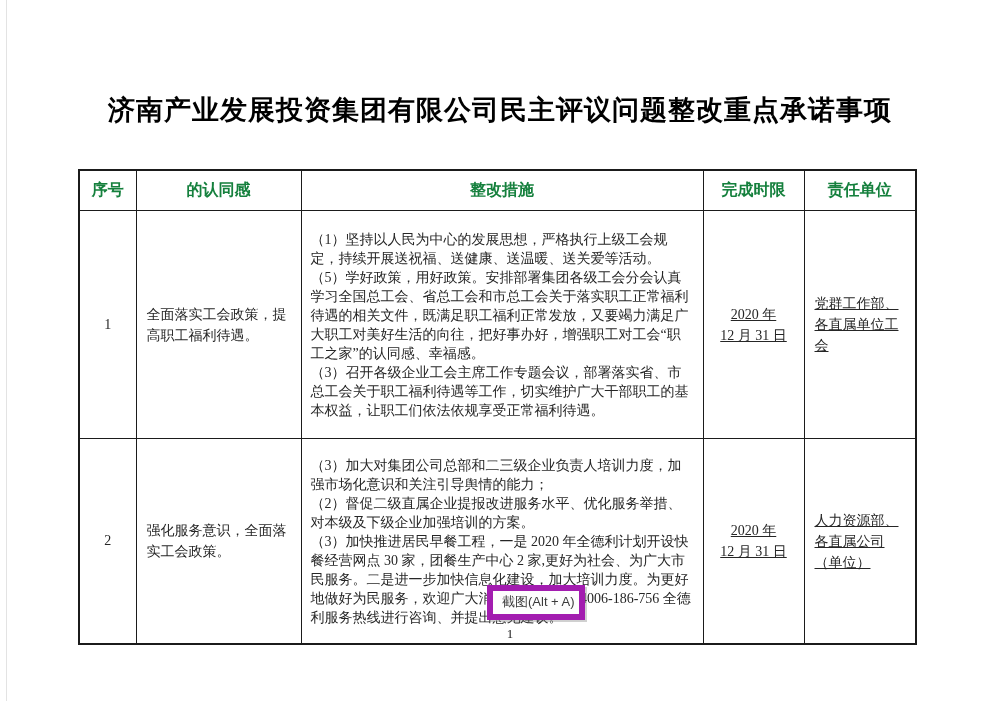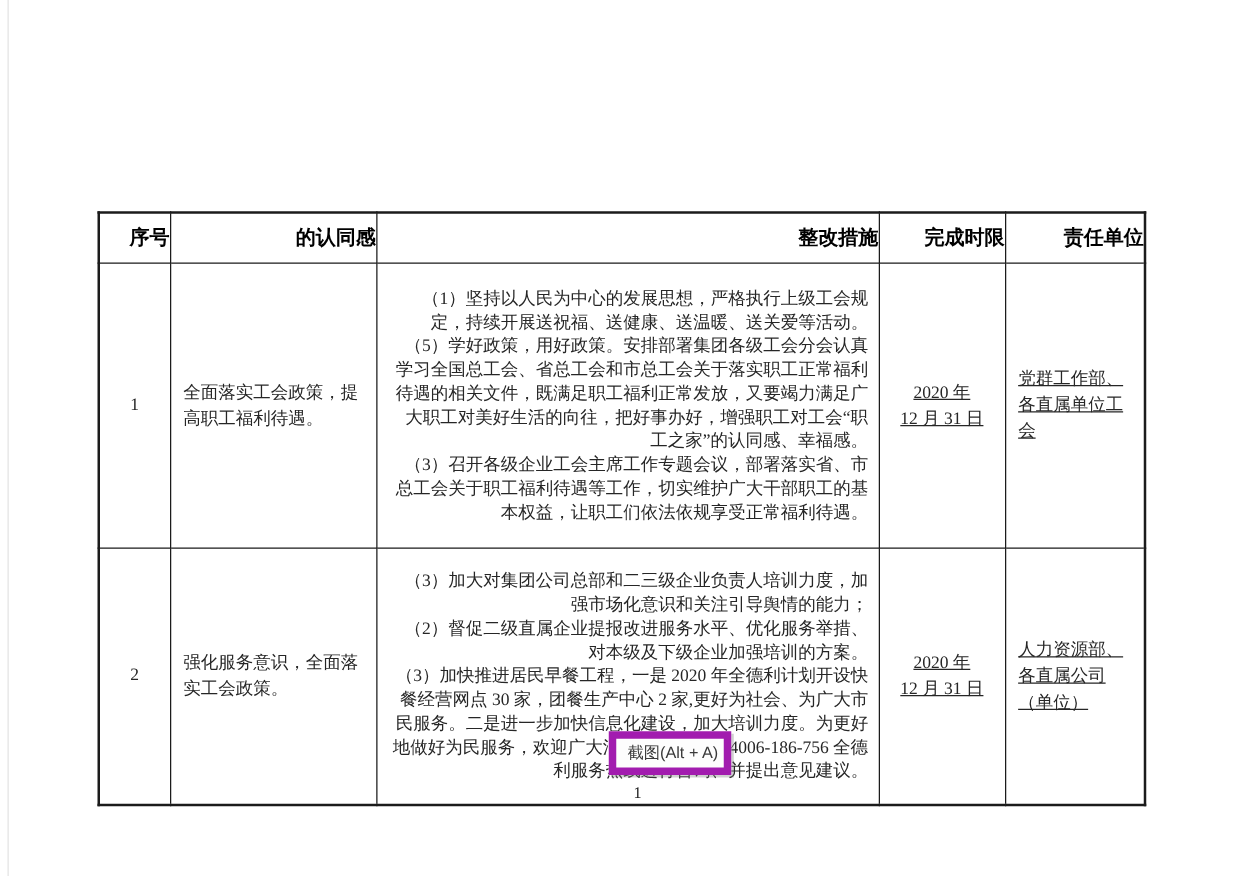--- a/index.html
+++ b/index.html
@@ -34,36 +34,36 @@
   table.rect-table th,
   table.rect-table td{
     border:1px solid #1b1b1b;
   }
   table.rect-table{border-width:2px;}
   table.rect-table th{
     font-family:"Liberation Sans","DejaVu Sans",sans-serif;
     font-weight:bold;
     font-size:16px;
     height:39px;
-    text-align:right;
+    text-align:center;
     vertical-align:middle;
     padding:0;
-    color:#000000;
+    color:#15803d;
   }
   table.rect-table td{
     font-size:14px;
     vertical-align:middle;
     color:#262626;
   }
   td.cell-no{text-align:center;font-size:14px;}
   td.cell-goal{padding:16px 10px;line-height:21px;}
   td.cell-measures{padding:3px 8px 3px 9px;line-height:19px;}
   td.cell-deadline{text-align:center;line-height:21px;white-space:pre-line;text-decoration:underline;}
   td.cell-unit{padding:0 10px;line-height:21px;white-space:pre-line;text-decoration:underline;}
-  .measure-line{margin:0;white-space:pre-line;text-align:right;}
+  .measure-line{margin:0;white-space:pre-line;}
   tr.row-1 td{height:195px;}
   tr.row-2 td{height:172px;}
   .screenshot-tooltip{
     position:absolute;left:487px;top:585px;
     background:#fdfdfd;
     border:6px solid #a21caf;
     box-shadow:2px 2px 0 rgba(120,120,120,0.35);
     padding:2px 4px 3px 9px;
     font-family:"Liberation Sans","DejaVu Sans",sans-serif;
     font-size:13px;
@@ -78,20 +78,21 @@
     color:#222;
   }
 </style>
 </head>
 <body>
 
 <div class="page">
 
   <div class="page-edge-line"></div>
 
+  <div class="doc-title">济南产业发展投资集团有限公司民主评议问题整改重点承诺事项</div>
 
   <table class="rect-table">
     <colgroup>
       <col style="width:57px">
       <col style="width:165px">
       <col style="width:402px">
       <col style="width:101px">
       <col style="width:112px">
     </colgroup>
     <thead>

